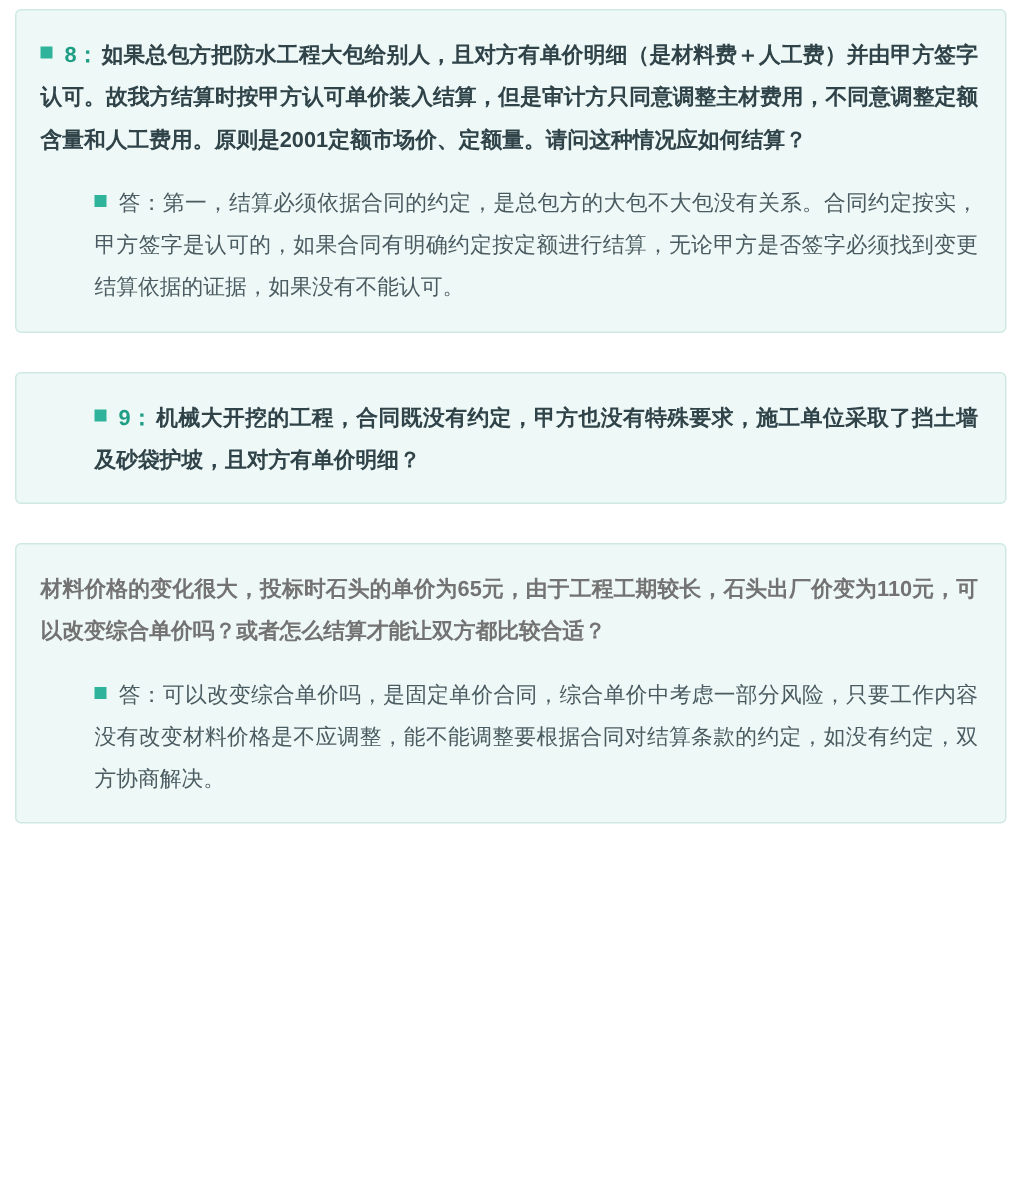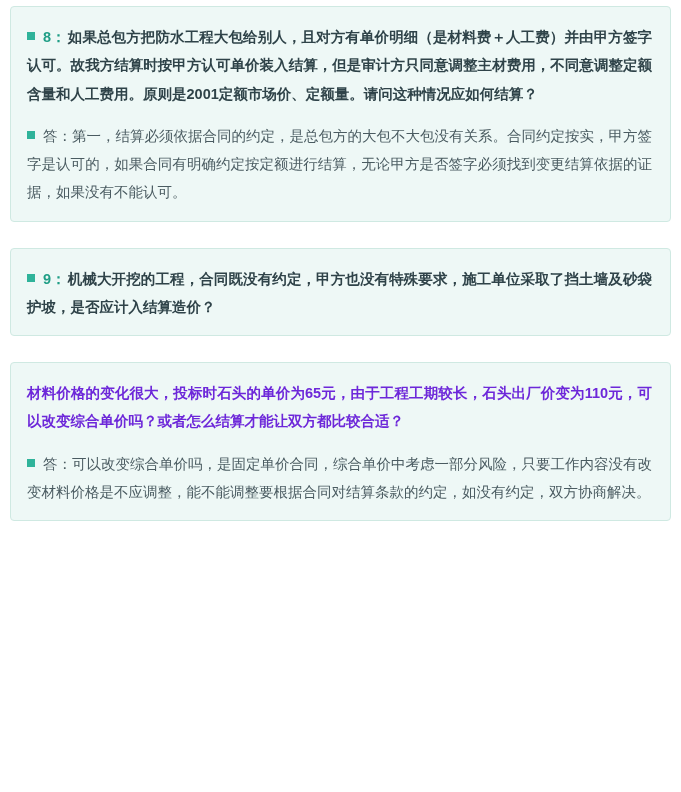--- a/index.html
+++ b/index.html
@@ -27,20 +27,21 @@
   }
   .block {
     display: block;
     margin: 0 0 14px 0;
     line-height: 1.95;
     font-size: 14.5px;
     text-align: justify;
   }
   .block:last-child {
     margin-bottom: 0;
+    margin-left: 36px;
   }
   .question {
     font-weight: bold;
     color: #2f4349;
   }
   .answer {
     color: #4a5b61;
   }
   .marker {
     display: inline-block;
@@ -55,21 +56,21 @@
   .q-num {
     font-weight: bold;
     color: #1f9e86;
     margin-right: 2px;
   }
   .a-label {
     color: #4a5b61;
   }
   .sub-question {
     font-weight: bold;
-    color: #6d28d9;
+    color: #737373;
   }
   .indent-text {
     display: inline;
   }
 </style>
 </head>
 <body>
 
 <div class="page">
 
@@ -77,21 +78,21 @@
     <p class="block question">
       <span class="marker"></span><span class="q-num">8：</span><span class="indent-text">如果总包方把防水工程大包给别人，且对方有单价明细（是材料费＋人工费）并由甲方签字认可。故我方结算时按甲方认可单价装入结算，但是审计方只同意调整主材费用，不同意调整定额含量和人工费用。原则是2001定额市场价、定额量。请问这种情况应如何结算？</span>
     </p>
     <p class="block answer">
       <span class="marker"></span><span class="a-label">答：</span><span class="indent-text">第一，结算必须依据合同的约定，是总包方的大包不大包没有关系。合同约定按实，甲方签字是认可的，如果合同有明确约定按定额进行结算，无论甲方是否签字必须找到变更结算依据的证据，如果没有不能认可。</span>
     </p>
   </div>
 
   <div class="qa-card">
     <p class="block question">
-      <span class="marker"></span><span class="q-num">9：</span><span class="indent-text">机械大开挖的工程，合同既没有约定，甲方也没有特殊要求，施工单位采取了挡土墙及砂袋护坡，是否应计入结算造价？</span>
+      <span class="marker"></span><span class="q-num">9：</span><span class="indent-text">机械大开挖的工程，合同既没有约定，甲方也没有特殊要求，施工单位采取了挡土墙及砂袋护坡，且对方有单价明细？</span>
     </p>
   </div>
 
   <div class="qa-card">
     <p class="block sub-question">材料价格的变化很大，投标时石头的单价为65元，由于工程工期较长，石头出厂价变为110元，可以改变综合单价吗？或者怎么结算才能让双方都比较合适？</p>
     <p class="block answer">
       <span class="marker"></span><span class="a-label">答：</span><span class="indent-text">可以改变综合单价吗，是固定单价合同，综合单价中考虑一部分风险，只要工作内容没有改变材料价格是不应调整，能不能调整要根据合同对结算条款的约定，如没有约定，双方协商解决。</span>
     </p>
   </div>
 

